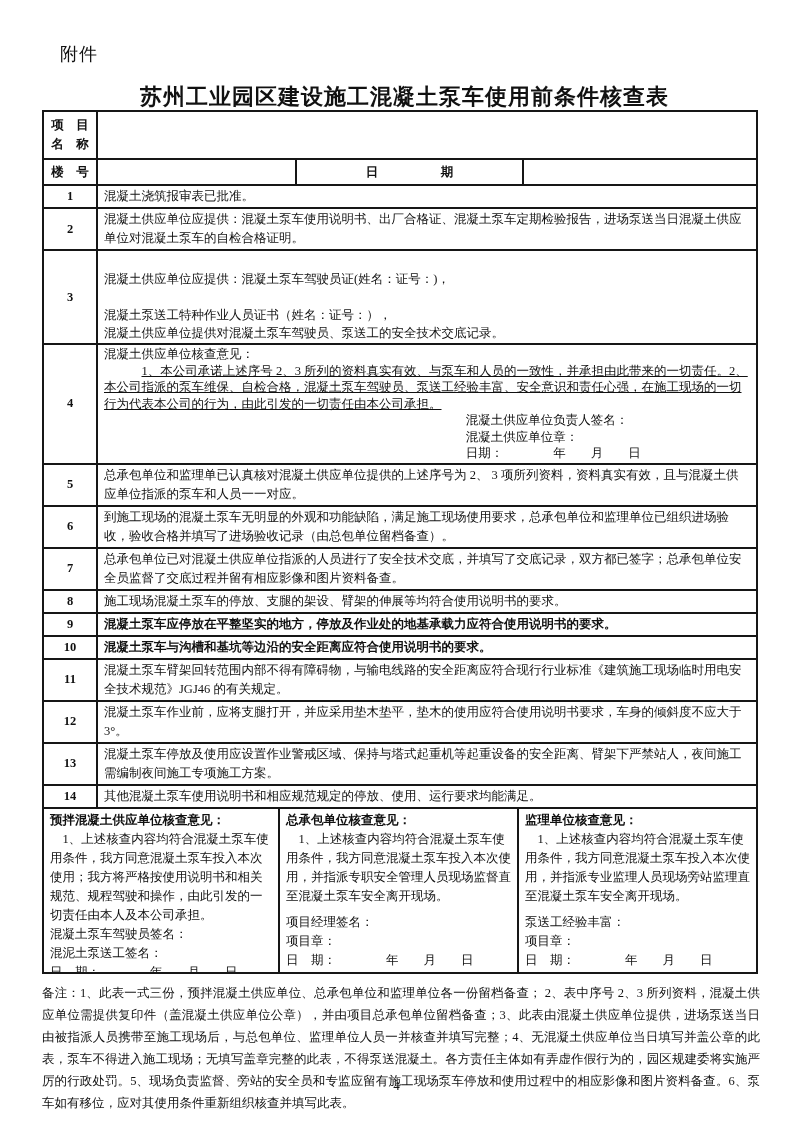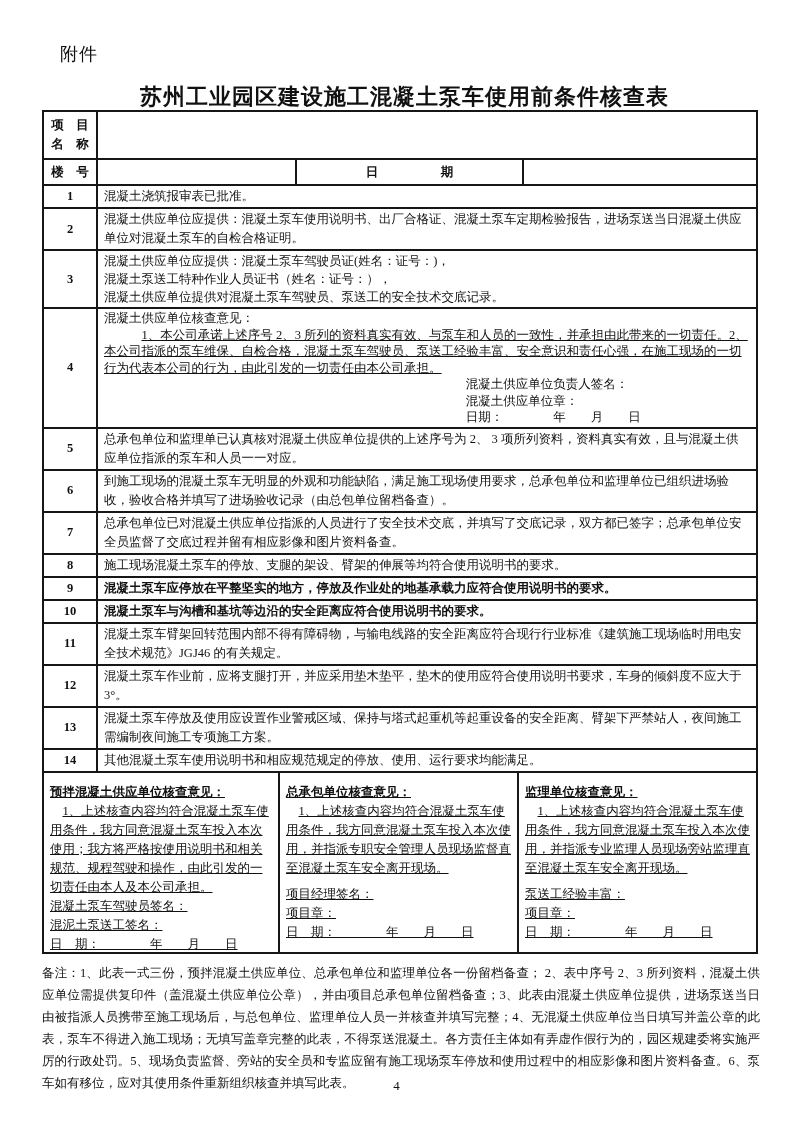--- a/index.html
+++ b/index.html
@@ -12,31 +12,31 @@
   .head-tbl{margin-top:110px;}
   .stack{margin-top:-2px;}
   .lbl{font-weight:bold;text-align:center;white-space:pre-line;padding:1px 2px;}
   .blank-cell{background:#fff;}
   .r-tall td{height:44px;border-radius:12px;}
   .r-mid td{height:22px;}
   .cond-header td{height:20px;}
   .num{font-weight:bold;text-align:center;}
   .txt{text-align:left;}
   .txt .line{display:block;}
-  .flexline{display:flex;align-items:baseline;}
+  .flexline{display:flex;align-items:baseline;margin-top:18px;}
   .flexline .g1{width:72px;flex:none;}
   .flexline .sp{flex:1;}
   .indent1{text-indent:3em;text-decoration:underline;}
   .sig-line{margin-left:56%;}
   .sect{display:flex;flex-direction:column;height:159px;}
   .sect-head{font-weight:bold;}
   .sect-body{text-indent:1em;}
   .sect-spacer{flex:1;}
   .bold-row{font-weight:bold;}
-  .bottom-tbl td{vertical-align:top;padding:10px 6px;text-decoration:underline;}
+  .bottom-tbl td{vertical-align:top;padding:2px 6px;}
   .note{width:718px;margin:8px 0 0 42px;font-size:12.5px;line-height:22px;text-align:justify;}
   .pageno{position:absolute;left:0;bottom:28px;width:100%;text-align:center;font-size:13px;}
 </style>
 </head>
 <body>
 
 <div class="page">
 
   <div class="attachment">附件</div>
   <h1 class="title">苏州工业园区建设施工混凝土泵车使用前条件核查表</h1>

